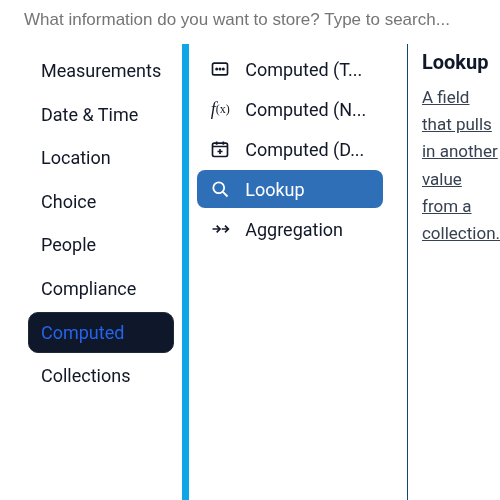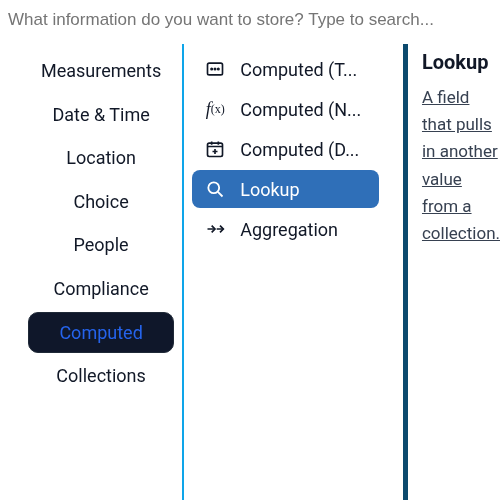--- a/index.html
+++ b/index.html
@@ -5,44 +5,43 @@
     * { box-sizing: border-box; margin: 0; padding: 0; }
     body {
       font-family: -apple-system, BlinkMacSystemFont, "Segoe UI", Roboto, sans-serif;
       width: 500px;
       height: 500px;
       overflow: hidden;
       background: #fff;
       color: #1f2937;
     }
     .search-bar {
-      padding: 10px 12px 14px 8px;
+      padding: 10px 12px 14px 24px;
       font-size: 17px;
       color: #9ca3af;
       border: none;
       width: 100%;
       outline: none;
     }
     .columns {
       display: flex;
       height: calc(500px - 44px);
     }
     .col {
       padding: 6px 10px 6px 10px;
     }
     .col-categories {
       width: 190px;
-      border-right: 2px solid #0ea5e9;
+      border-right: 7px solid #0ea5e9;
       padding-left: 28px;
       padding-right: 8px;
-      text-align: center;
     }
     .col-types {
       width: 240px;
-      border-right: 5px solid #0c4a6e;
+      border-right: 1px solid #0c4a6e;
       padding-left: 8px;
       padding-right: 24px;
     }
     .col-detail {
       flex: 1;
       padding-left: 14px;
       padding-right: 0;
     }
     .cat-item {
       font-size: 18px;

